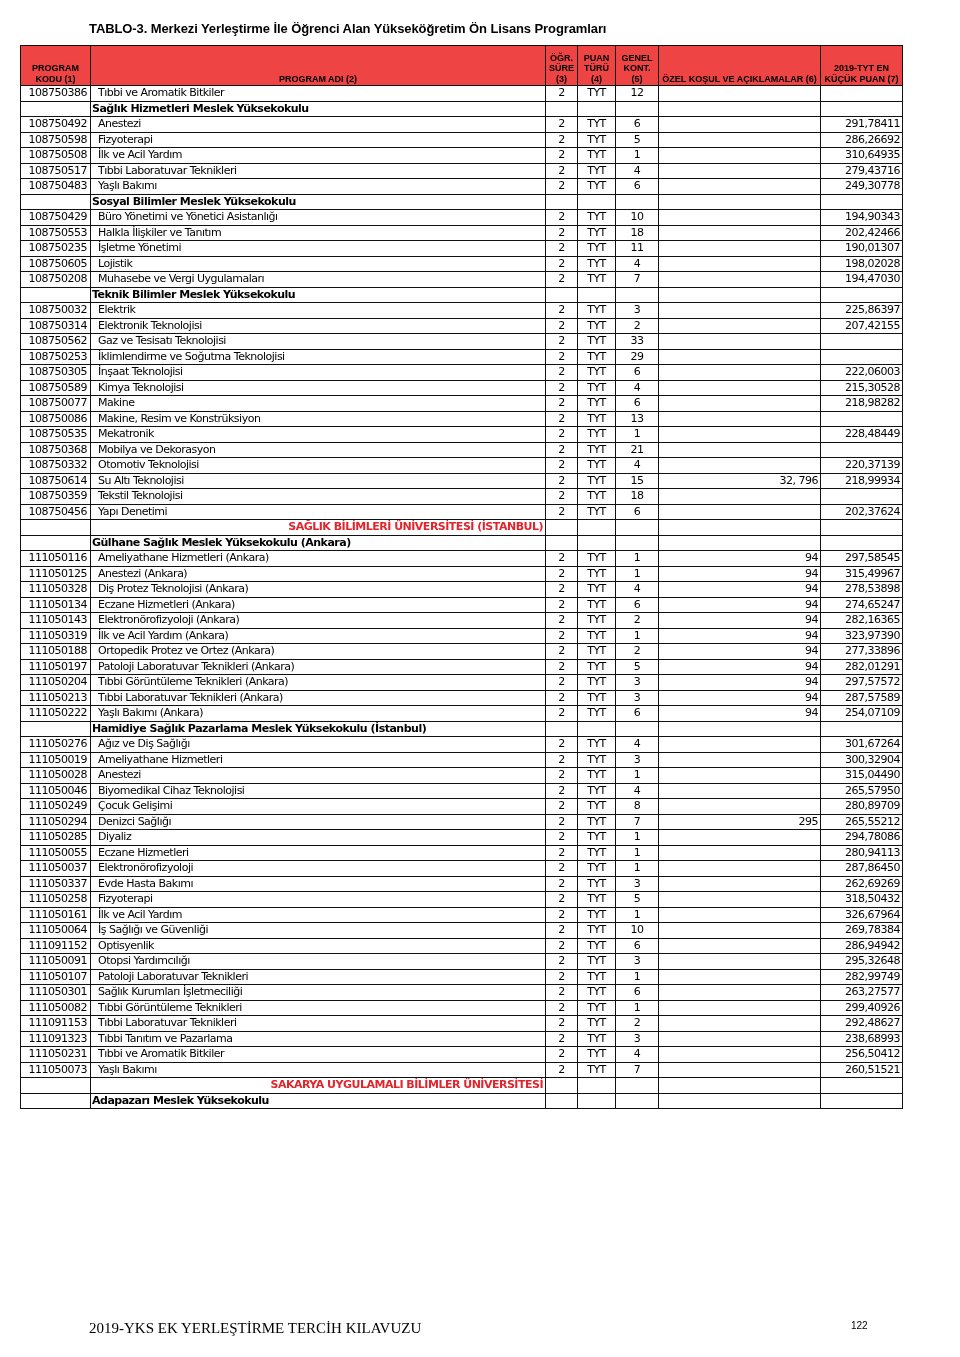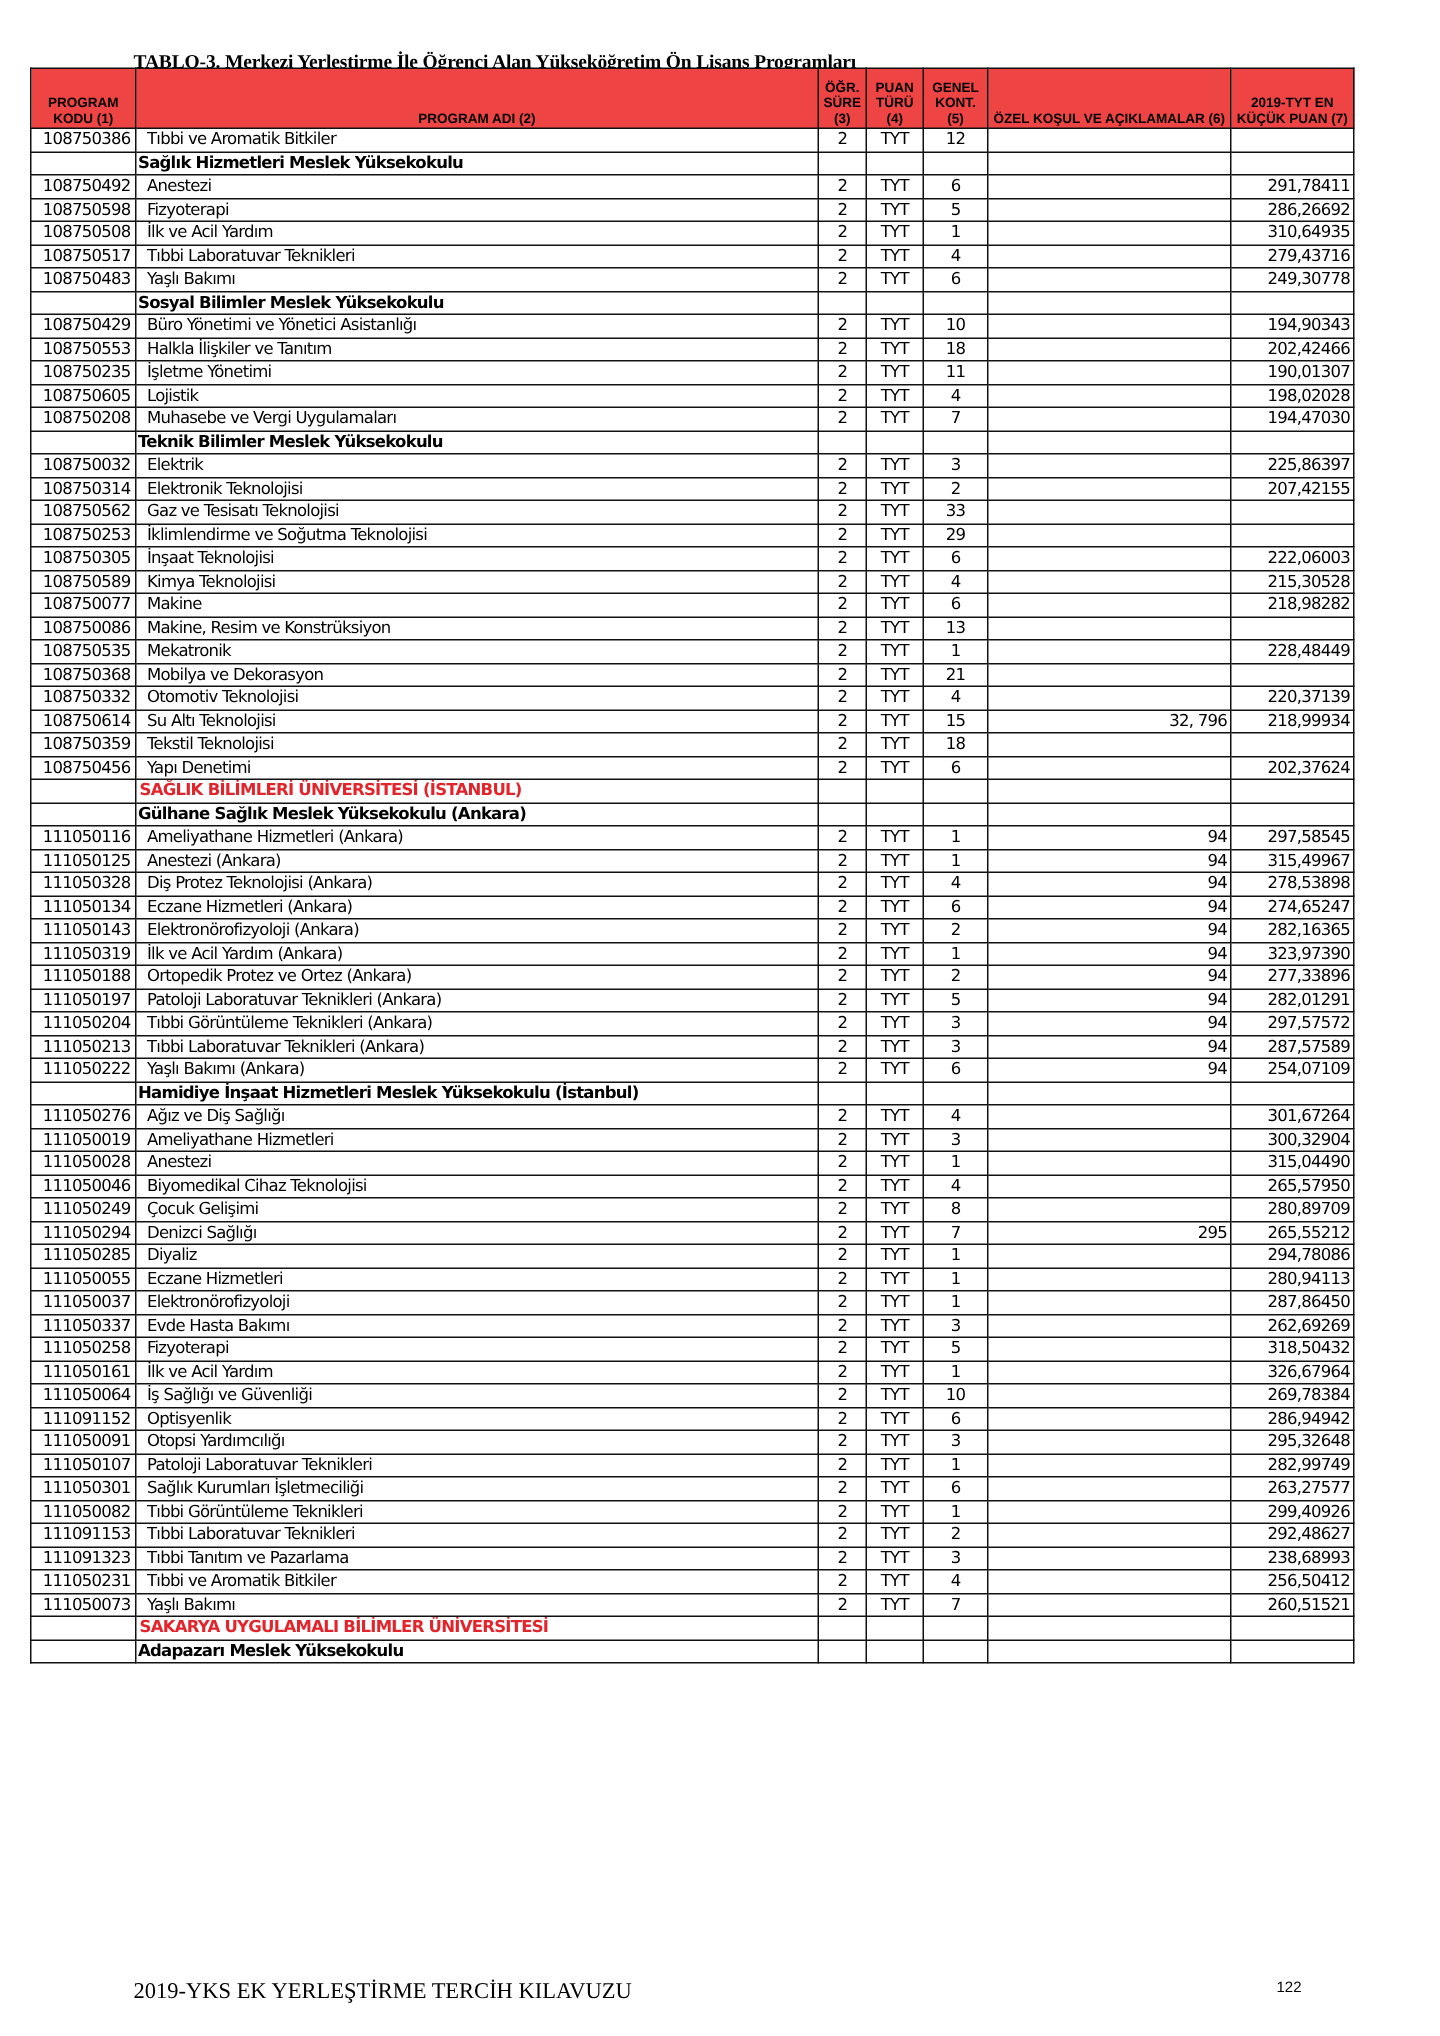--- a/index.html
+++ b/index.html
@@ -1,28 +1,28 @@
 <!DOCTYPE html>
 <html><head>
 <meta charset="utf-8">
 <style>
   html, body { margin:0; padding:0; background:#ffffff; }
   body { width:960px; height:1357px; position:relative; overflow:hidden; font-family:"Liberation Sans", sans-serif; color:#000; }
-  .title { position:absolute; left:89px; top:21px; font-size:13px; font-weight:bold; font-family:Liberation Serif, serif; letter-spacing:-0.1px;margin-top:12px; }
+  .title { position:absolute; left:89px; top:21px; font-size:13px; font-weight:bold; font-family:Liberation Sans, sans-serif; letter-spacing:-0.1px; }
   table { position:absolute; left:20px; top:45px; border-collapse:collapse; table-layout:fixed; width:882px; }
   col.c1 { width:70px; } col.c2 { width:455px; } col.c3 { width:32px; } col.c4 { width:38px; }
   col.c5 { width:43px; } col.c6 { width:162px; } col.c7 { width:82px; }
   th { background:#ef4444; border:1.5px solid #111; font-size:9px; font-weight:bold; line-height:10.5px; padding:1px 1px; vertical-align:bottom; text-align:center; height:37px; font-family:"Liberation Sans", sans-serif; }
   td { border:1.5px solid #111; font-size:11px; height:14.5px; line-height:14px; padding:0 2px; white-space:nowrap; overflow:hidden; font-family:"DejaVu Sans", sans-serif; letter-spacing:-0.5px; }
   td.code { text-align:right; padding-right:3px; }
   td.name { padding-left:7px; }
   td.ctr { text-align:center; }
   td.num { text-align:right; padding-right:2px; }
   tr.section td.name { font-weight:bold; padding-left:1px; }
-  tr.uni td.name { font-weight:bold; color:#e3242b; padding-left:2px; }
+  tr.uni td.name { font-weight:bold; color:#e3242b; padding-left:2px;text-align:right; }
   .footer-left { position:absolute; left:89px; top:1320px; font-size:15px; font-family:Liberation Serif, serif; }
   .footer-right { position:absolute; left:851px; top:1320px; font-size:10px; font-family:"Liberation Sans", sans-serif; }
 </style>
 </head>
 <body>
 
 <div class="title">TABLO-3. Merkezi Yerleştirme İle Öğrenci Alan Yükseköğretim Ön Lisans Programları</div>
 
 <table>
   <colgroup>
@@ -410,21 +410,21 @@
         <td class="code">111050222</td>
         <td class="name">Yaşlı Bakımı (Ankara)</td>
         <td class="ctr">2</td>
         <td class="ctr">TYT</td>
         <td class="ctr">6</td>
         <td class="num">94</td>
         <td class="num">254,07109</td>
       </tr>
       <tr class="section">
         <td class="code"></td>
-        <td class="name">Hamidiye İnşaat Hizmetleri Meslek Yüksekokulu (İstanbul)</td>
+        <td class="name">Hamidiye Sağlık Pazarlama Meslek Yüksekokulu (İstanbul)</td>
         <td class="ctr"></td>
         <td class="ctr"></td>
         <td class="ctr"></td>
         <td class="num"></td>
         <td class="num"></td>
       </tr>
       <tr class="program">
         <td class="code">111050276</td>
         <td class="name">Ağız ve Diş Sağlığı</td>
         <td class="ctr">2</td>

